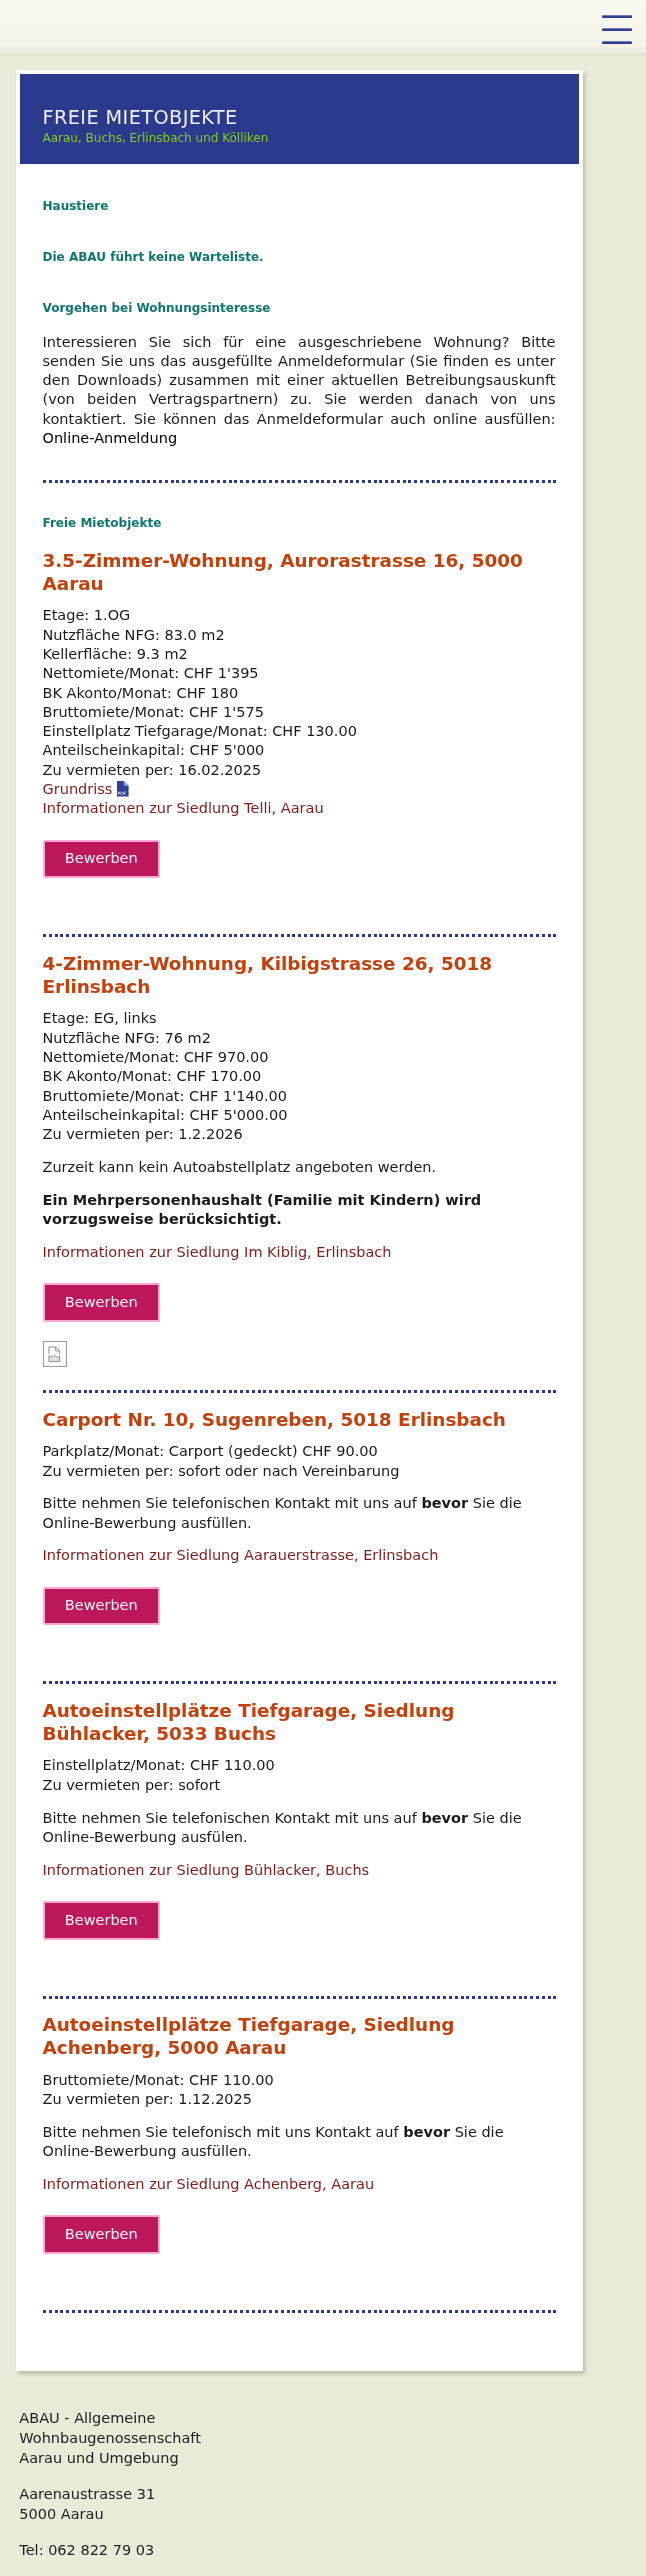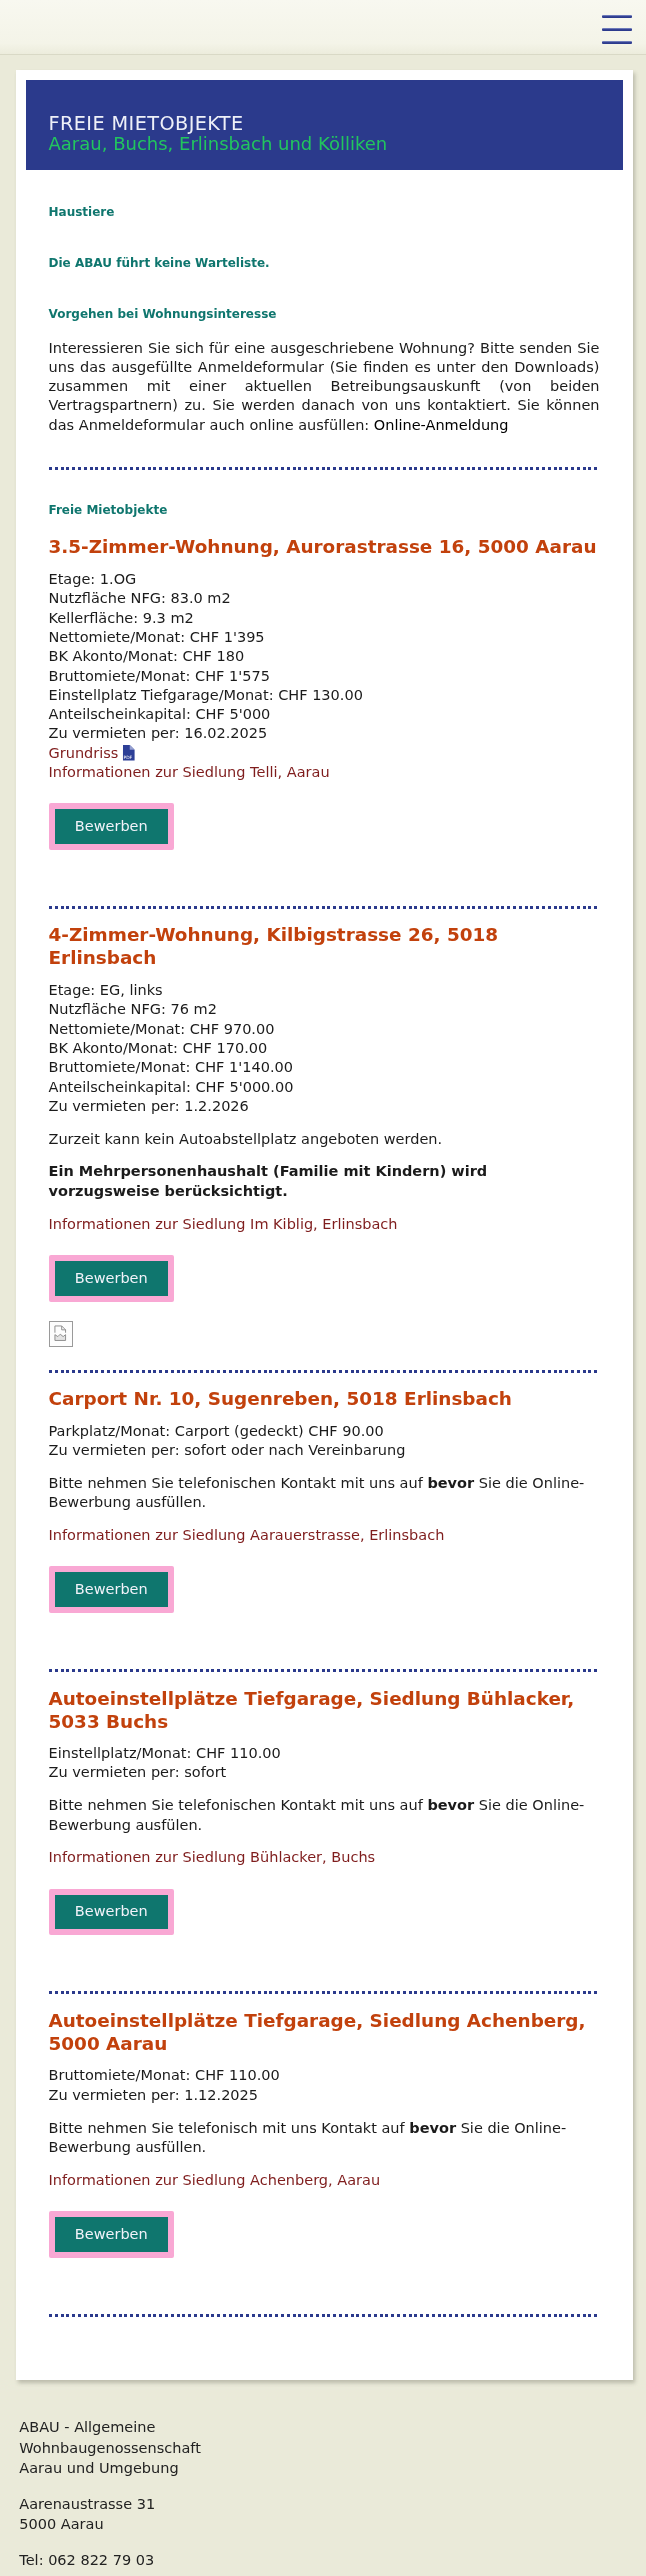--- a/index.html
+++ b/index.html
@@ -26,42 +26,42 @@
     cursor: pointer;
     background: transparent; border: none; padding: 0;
   }
   .menu-btn .bar {
     display: block; width: 30px; height: 3.9px;
     background: linear-gradient(180deg, #8a96cc 0%, #2c3a8e 55%, #2b3a8c 100%);
     border-radius: 1px;
   }
   
   .card {
-    width: 617px;
+    width: 567px;
     margin: 14.5px 0 0 15.5px;
     background: #ffffff;
-    padding: 10px;
+    padding: 4px;
     box-shadow: 1.9px 2.9px 3.9px rgba(70,70,55,0.28);
   }
   .card-header {
     background: #2b3a8c;
     padding: 32px 23px 17.4px 23px;
   }
   .card-header h1 {
     margin: 0;
     font-size: 19.3px;
     font-weight: normal;
     letter-spacing: 0.4px;
     color: #eef0f8;
     line-height: 23px;
   }
   .card-header .subtitle {
     margin-top: 1.9px;
-    font-size: 18px;
-    color: #22c55e;
+    font-size: 12px;
+    color: #84cc16;
     line-height: 16.4px;
   }
   .content {
     padding: 1.9px 23px 46px 23px;
     font-size: 14.5px;
   }
   h2 {
     color: #0f766e;
     font-size: 12px;
     line-height: 22px;
@@ -79,22 +79,22 @@
   a { color: #7f1d1d; text-decoration: none; cursor: pointer; }
   .strong-link { font-weight: normal; color: #000000; }
   .details { margin-top: 11.6px; }
   .details div { line-height: 19.3px; }
   .grundriss-line { line-height: 19.3px; }
   .grundriss-line svg { vertical-align: -2.9px; margin-left: 3.9px; }
   .info-row { line-height: 19.3px; }
   .btn-row { margin-top: 21px; }
   .btn {
     display: inline-block;
-    background: #0f766e;
-    border: 6px solid #f9a8d4;
+    background: #be185d;
+    border: 2px solid #f9a8d4;
     border-radius: 2px;
     color: #f2f3fa;
     font-size: 14.5px;
     font-family: "DejaVu Sans", "Liberation Sans", sans-serif;
     padding: 7.7px 20.3px 8.7px 20.3px;
     cursor: pointer;
     line-height: 18.4px;
   }
   .dotted {
     height: 2.9px;

